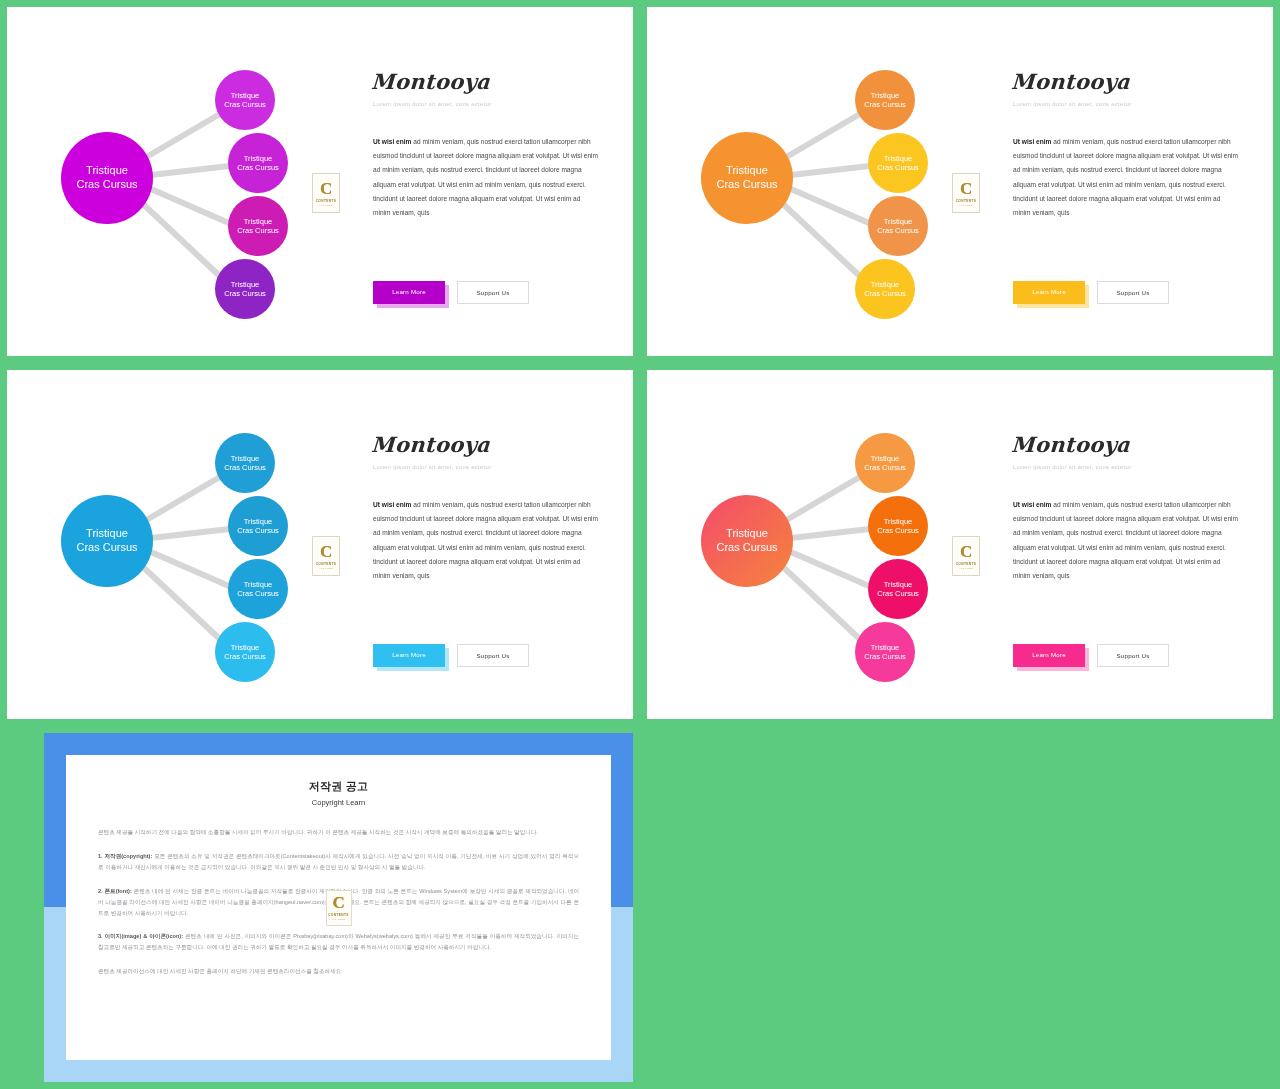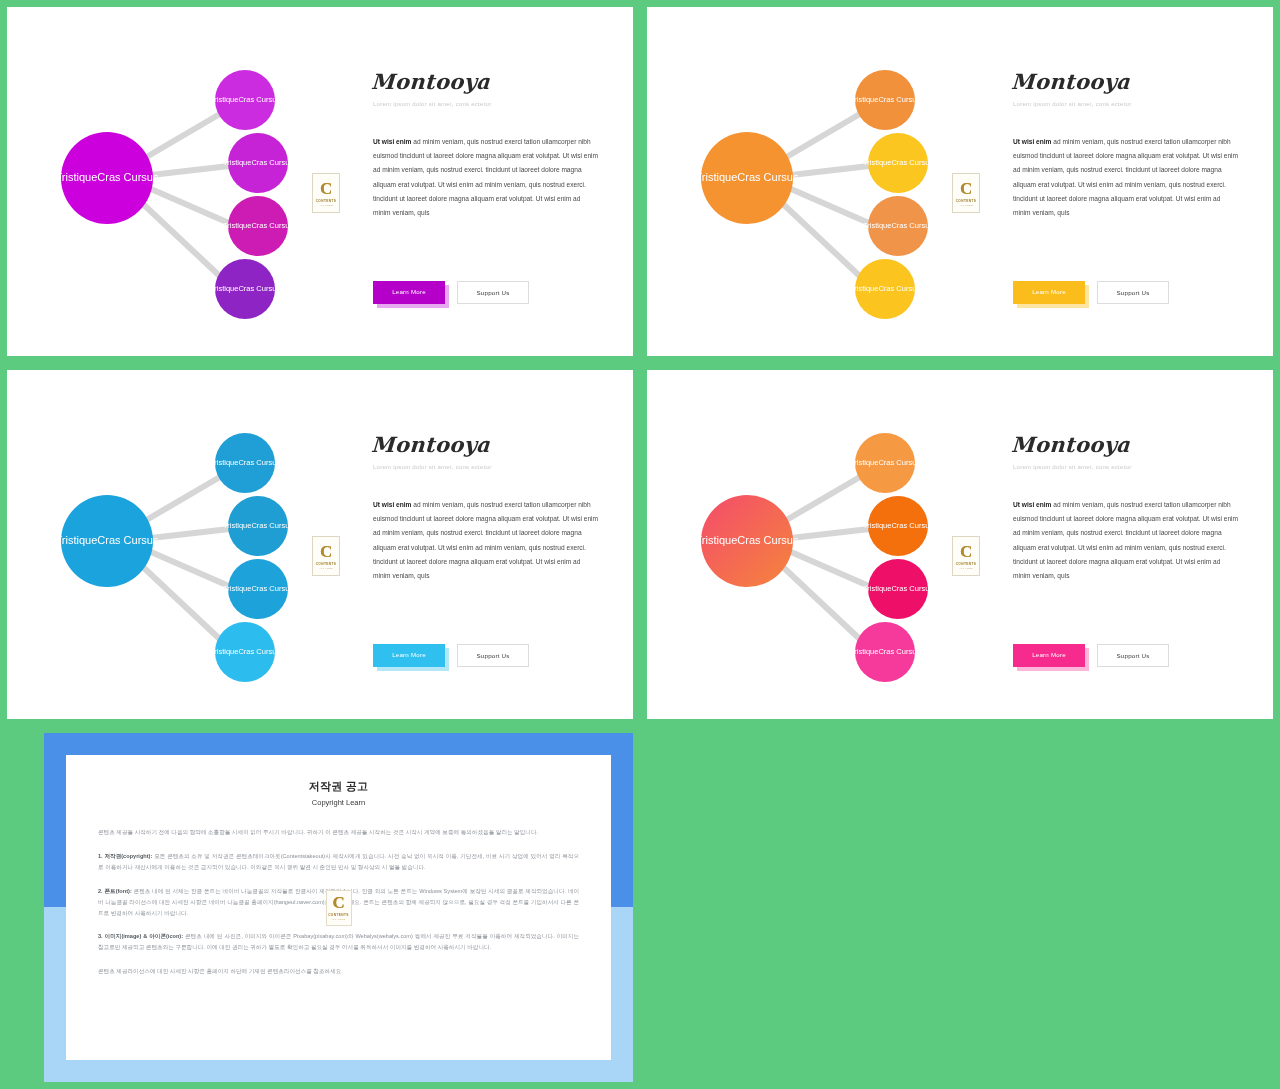--- a/index.html
+++ b/index.html
@@ -34,21 +34,21 @@
   .diagram {
     position: absolute;
     left: 18px; top: 34px;
     width: 290px; height: 285px;
   }
   .diagram svg { position: absolute; left: 0; top: 0; }
   .node {
     position: absolute;
     border-radius: 50%;
     display: flex;
-    flex-direction: row;
+    flex-direction: column;
     align-items: center;
     justify-content: center;
     color: #ffffff;
     text-align: center;
     line-height: 1.25;
     z-index: 2;
   }
   .node span { display: block; white-space: nowrap; }
   .node-main {
     left: 36px; top: 91px;

